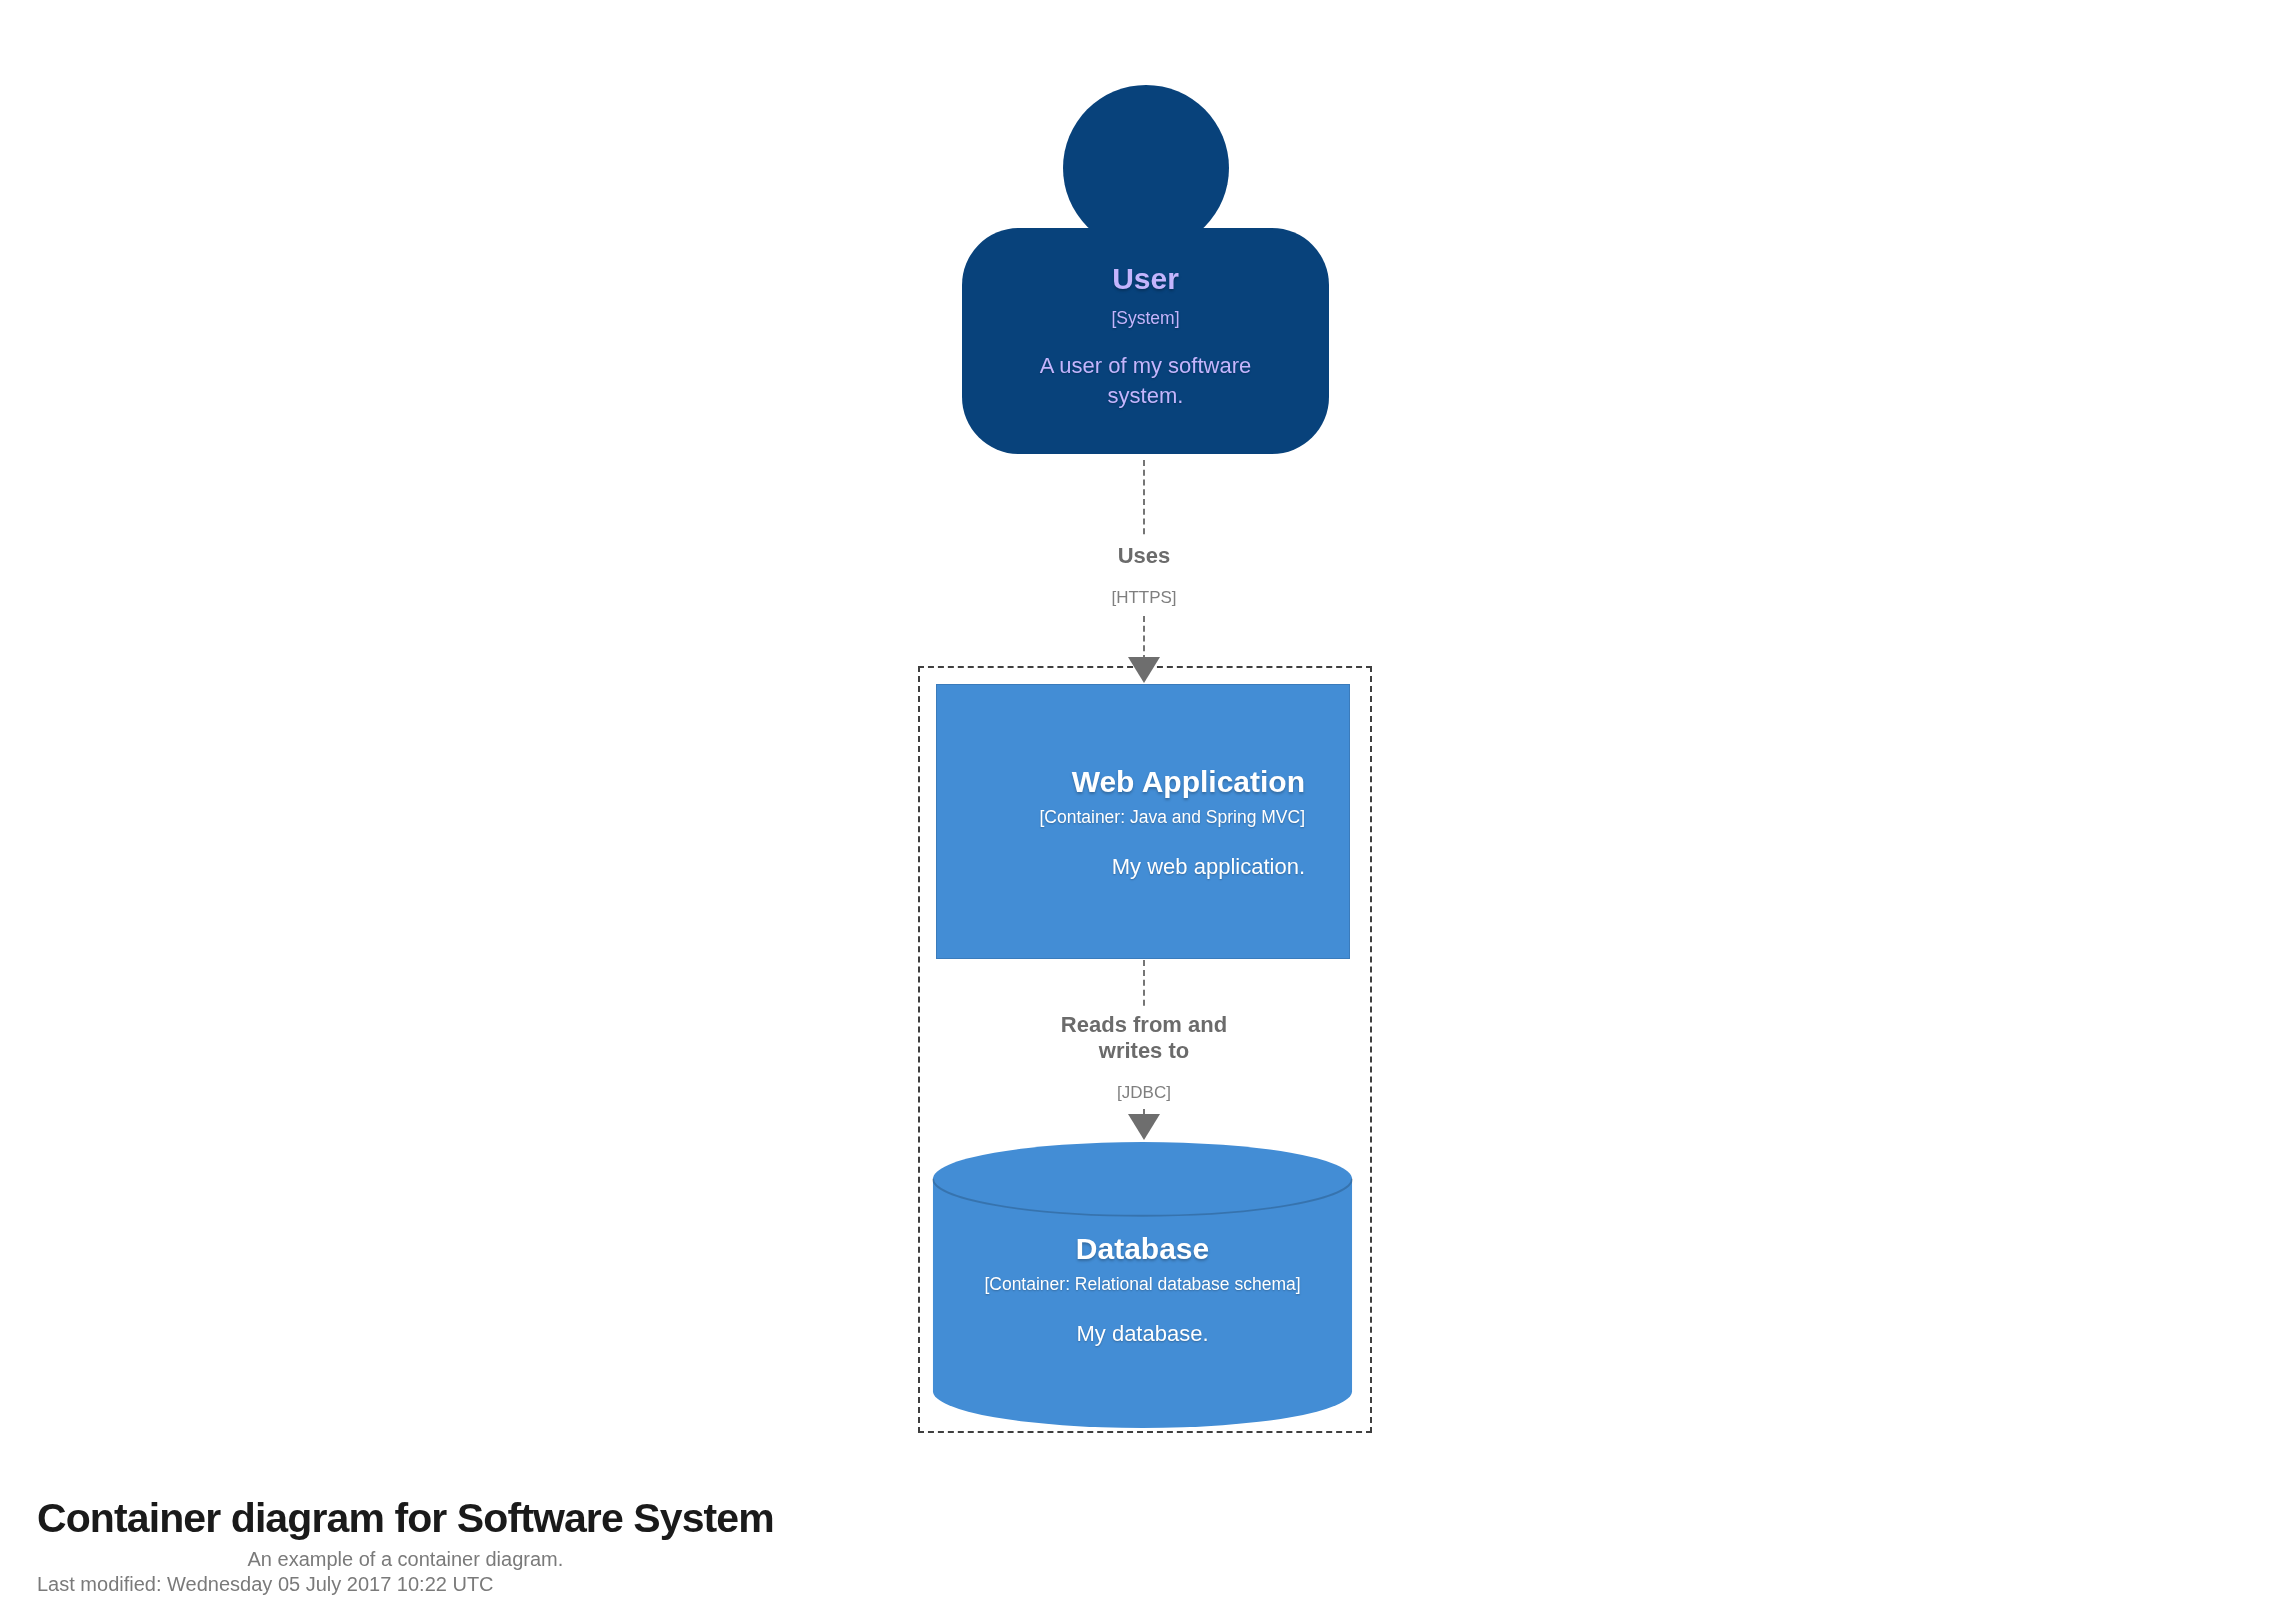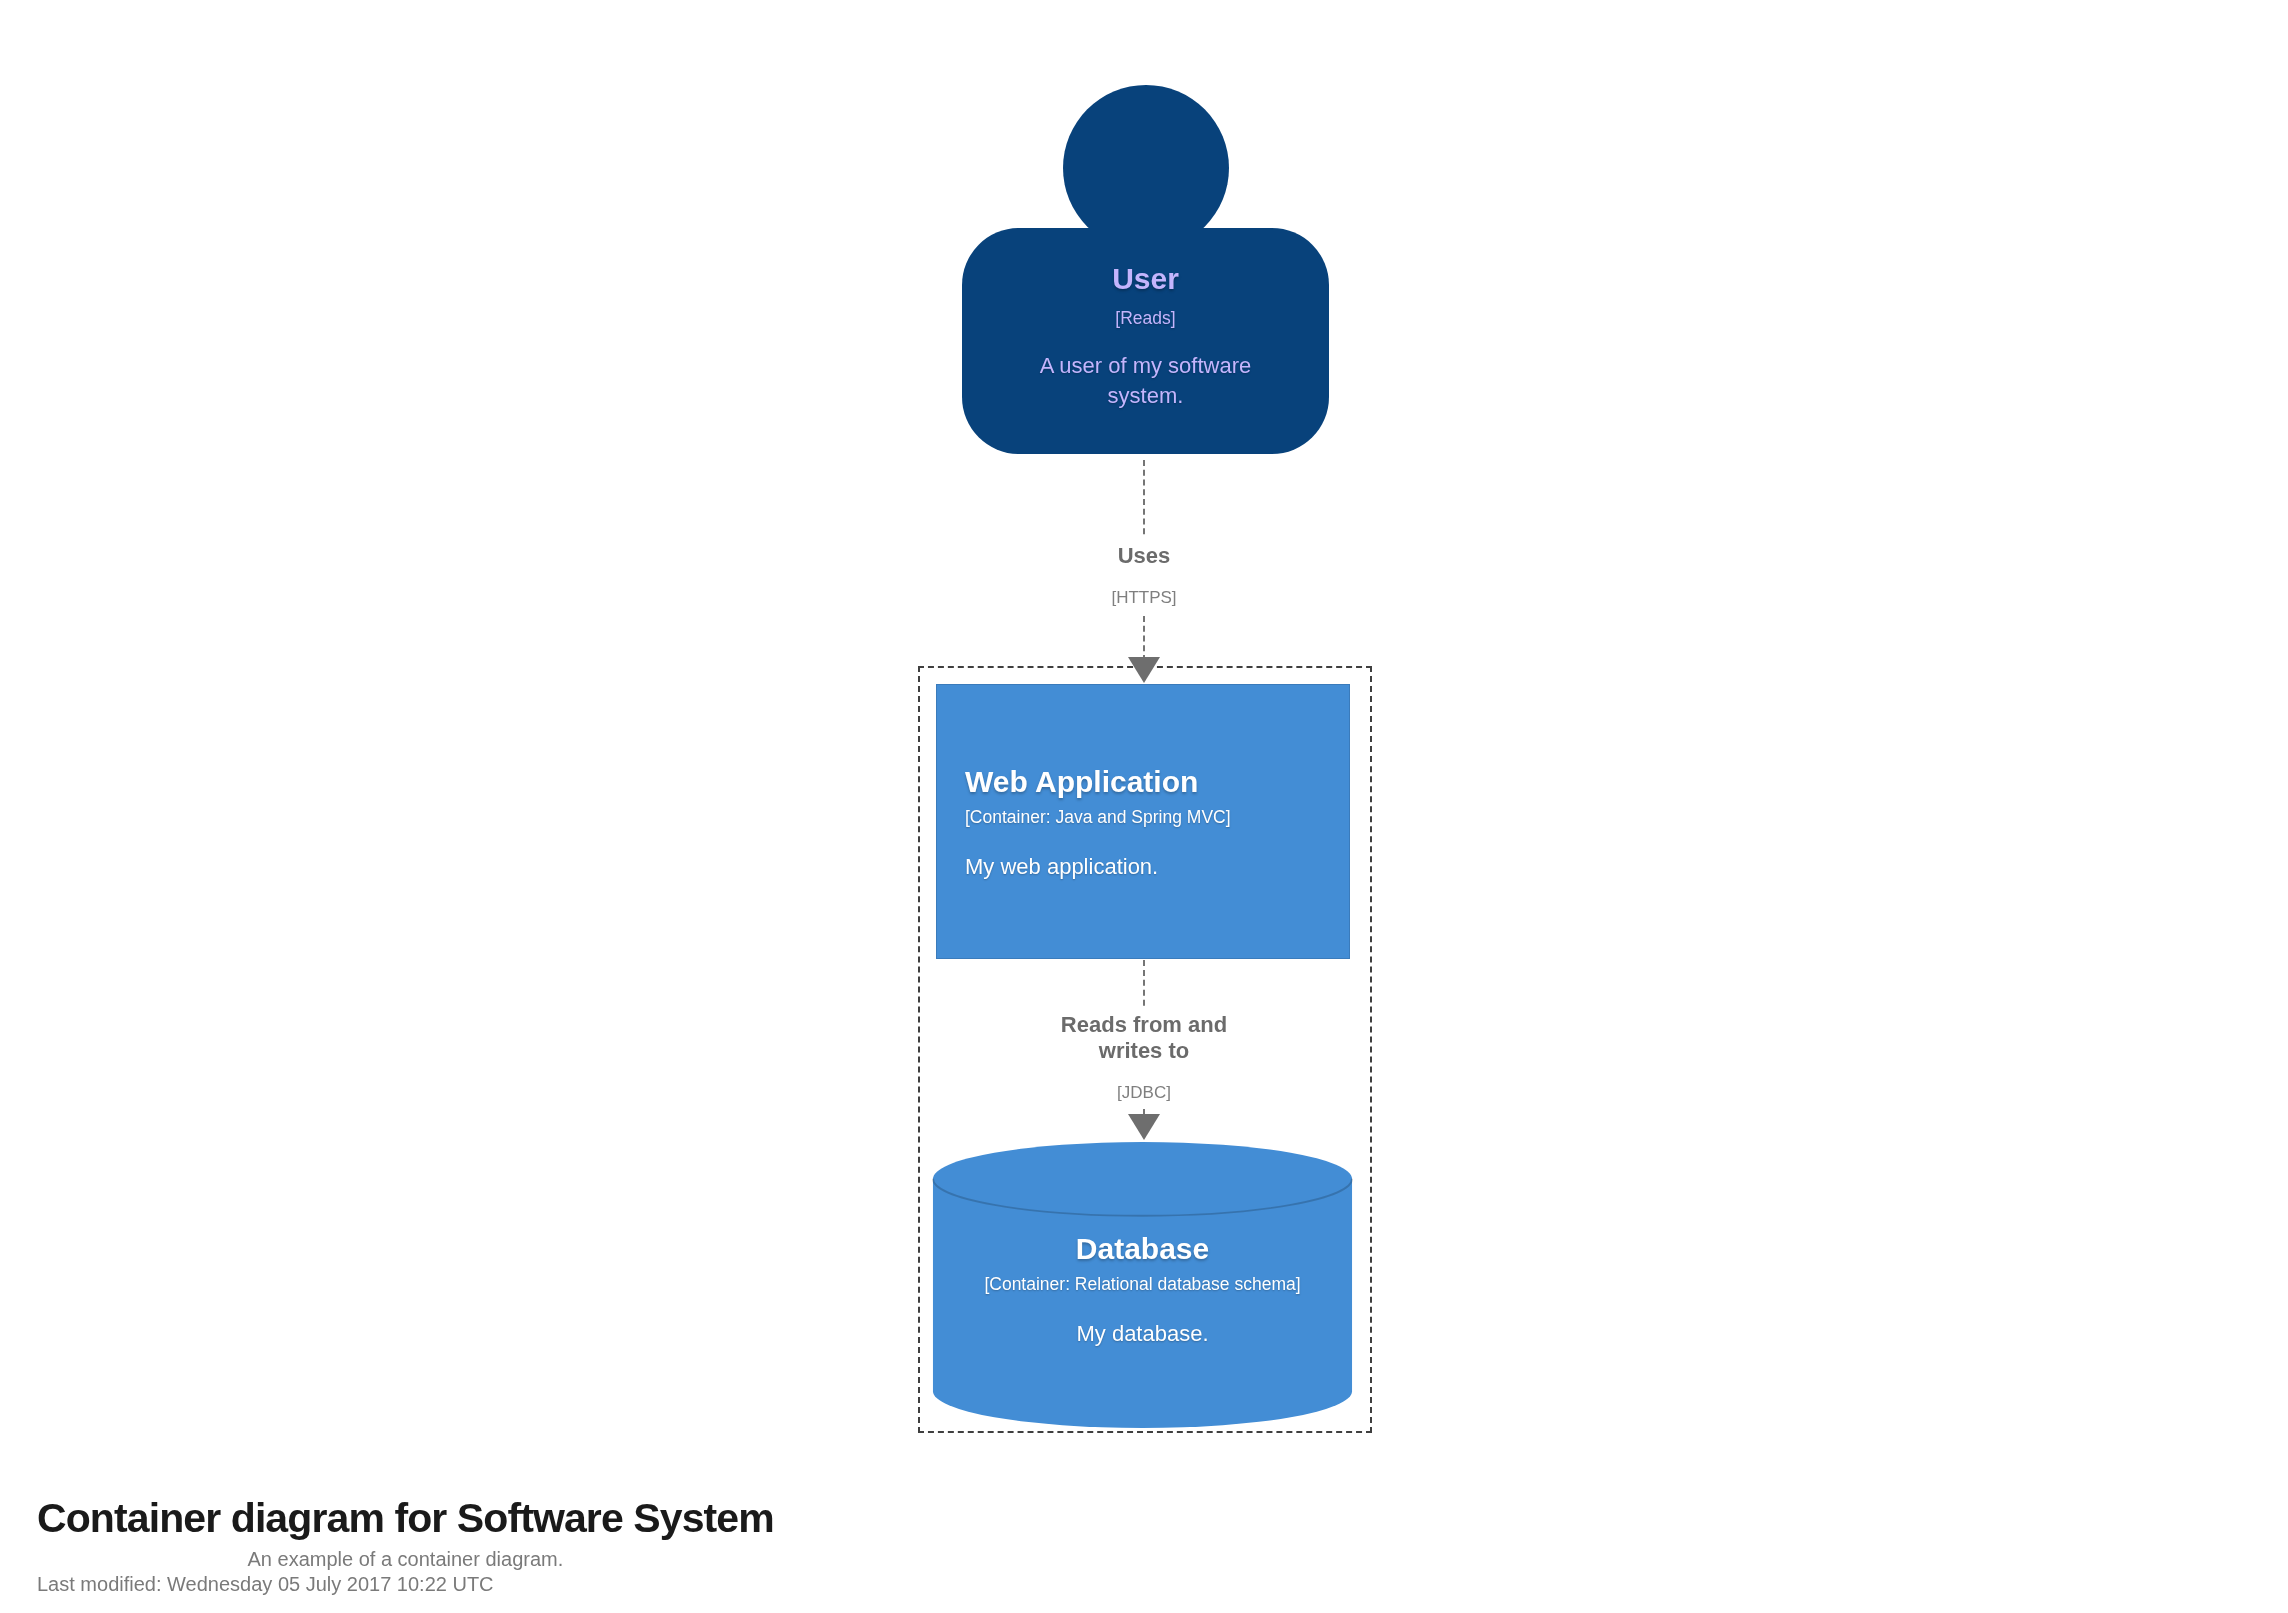--- a/index.html
+++ b/index.html
@@ -67,22 +67,22 @@
   }
 
   
   .webapp-box {
     position: absolute;
     left: 936px; top: 684px;
     width: 414px; height: 275px;
     background: #438DD5;
     border: 0.9px solid rgba(0,0,0,0.12);
     box-sizing: border-box;
-    padding: 79px 32px 0 28px;
-    text-align: left;
+    padding: 79px 44px 0 28px;
+    text-align: right;
     color: #ffffff;
   }
   .webapp-box .node-meta { margin-top: 6.5px; }
   .webapp-box .node-desc { margin-top: 24px; }
 
   
   .db-cyl-svg {
     position: absolute;
     left: 932px; top: 1141px;
     width: 421px; height: 288px;
@@ -171,21 +171,21 @@
 
   <div class="rel-line rel-line-1"></div>
   <div class="arrowhead arrowhead-1"></div>
 
   <div class="rel-line rel-line-2"></div>
   <div class="arrowhead arrowhead-2"></div>
 
   <div class="person-head"></div>
   <div class="person-body">
     <div class="node-name">User</div>
-    <div class="node-meta">[Reads]</div>
+    <div class="node-meta">[System]</div>
     <div class="node-desc">A user of my software system.</div>
   </div>
 
   <div class="rel-label rel-label-1">
     <div class="rel-name">Uses</div>
     <div class="rel-tech">[HTTPS]</div>
   </div>
 
   <div class="webapp-box">
     <div class="node-name">Web Application</div>

